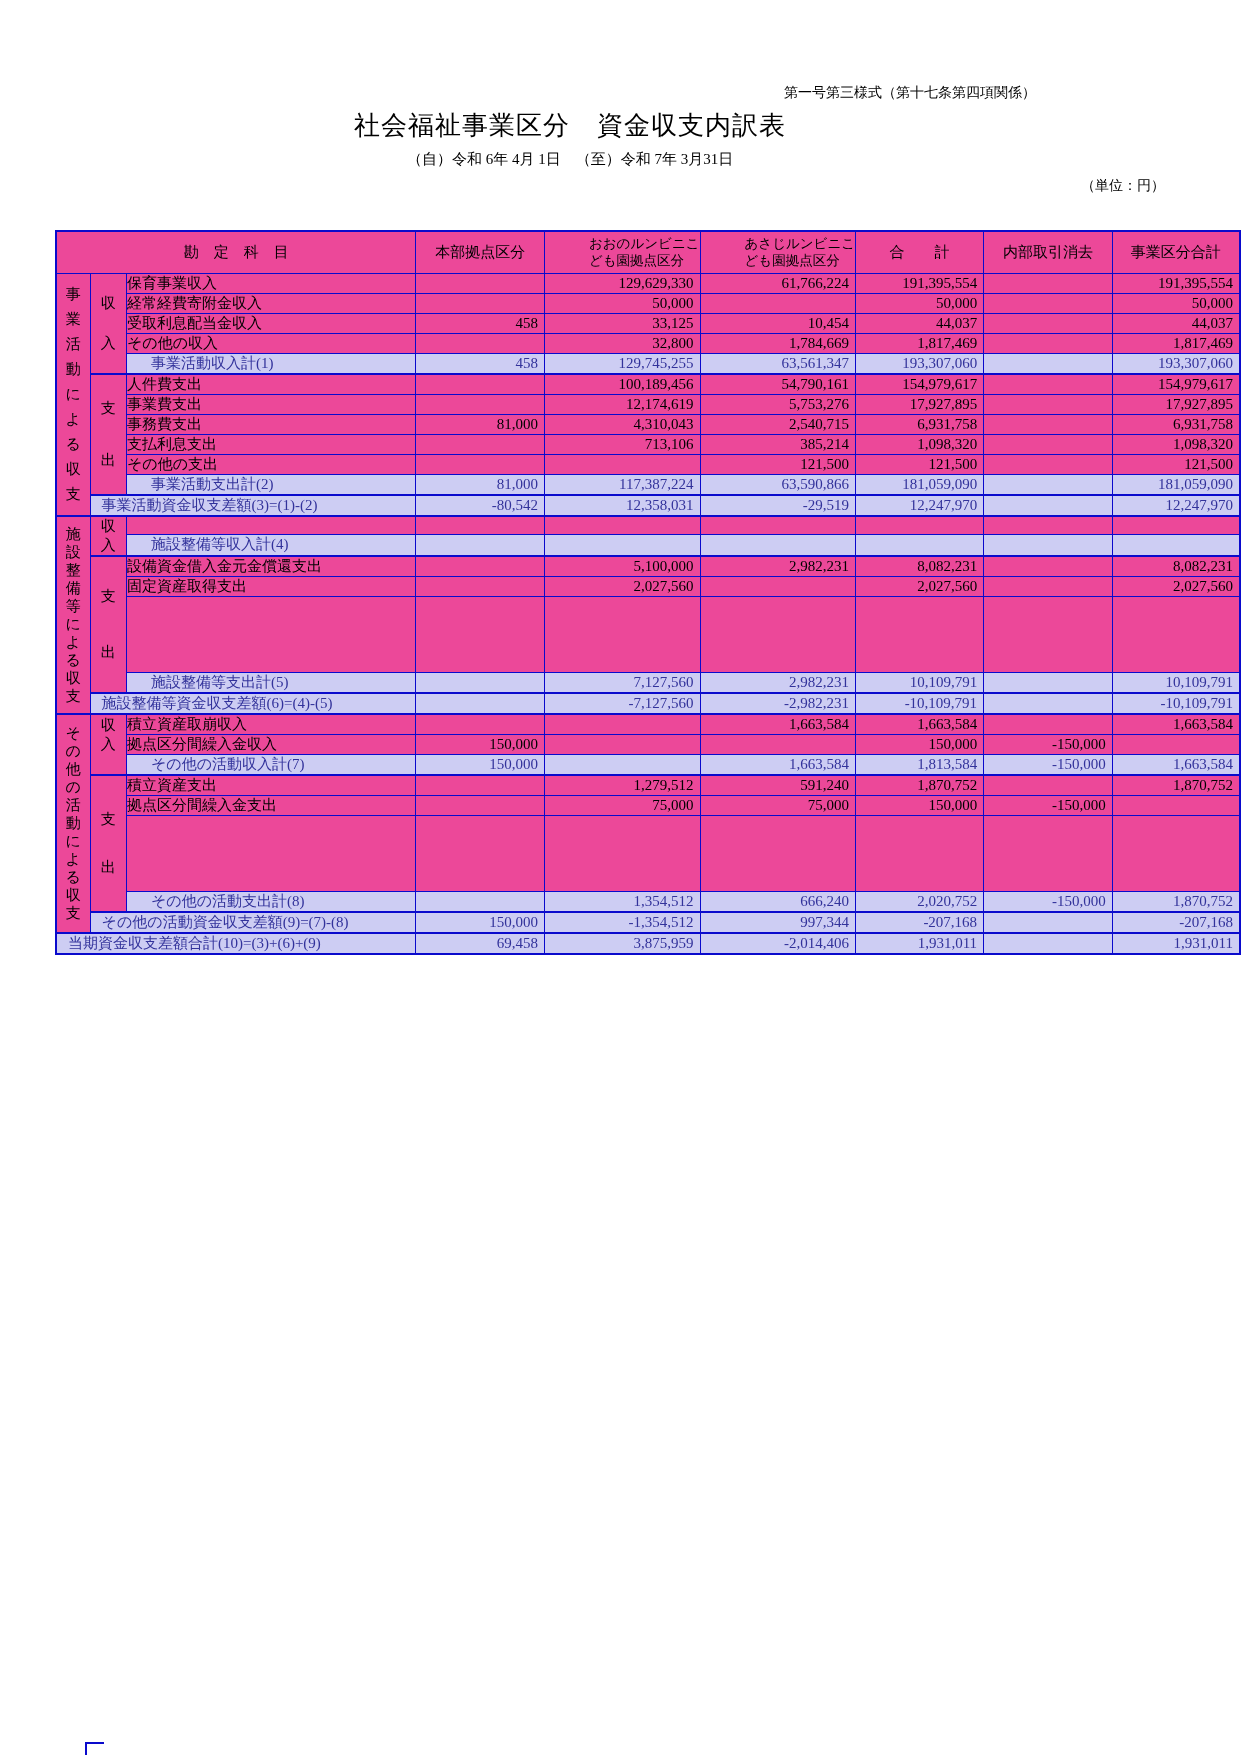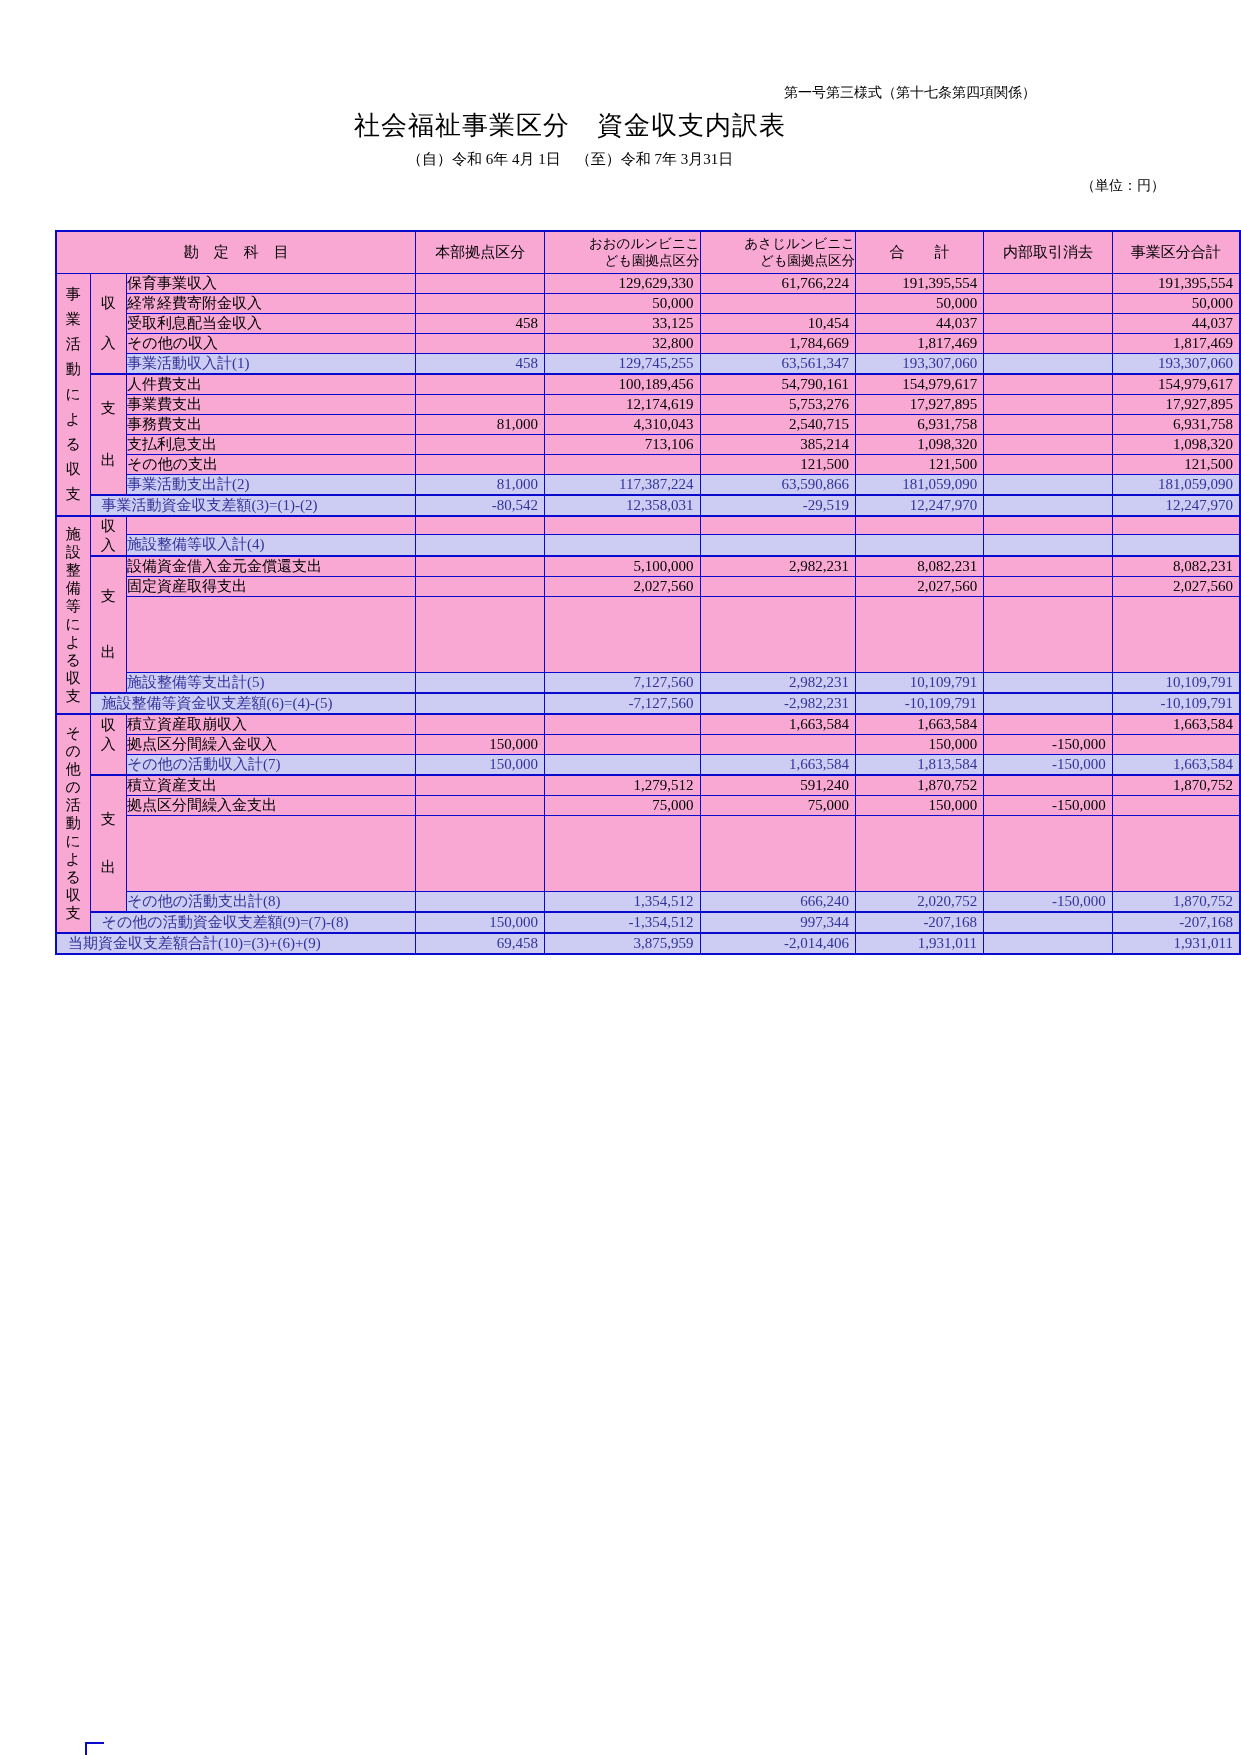--- a/index.html
+++ b/index.html
@@ -1,33 +1,33 @@
 <!DOCTYPE html>
 <html><head>
 <meta charset="utf-8">
 <style>
   html,body{margin:0;padding:0;background:#ffffff;}
   body{width:1241px;height:1755px;position:relative;font-family:"Liberation Serif","DejaVu Serif",serif;color:#000;}
   .form-note{position:absolute;top:84px;right:205px;font-size:14px;}
   .title{position:absolute;top:108px;left:0;width:1140px;text-align:center;font-size:26px;font-weight:normal;margin:0;letter-spacing:1px;}
   .period{position:absolute;top:150px;left:0;width:1140px;text-align:center;font-size:15px;}
   .unit{position:absolute;top:177px;right:76px;font-size:14px;}
-  table{border-collapse:collapse;table-layout:fixed;font-size:15px;position:absolute;left:55px;background:#f9a8d4;}
+  table{border-collapse:collapse;table-layout:fixed;font-size:15px;position:absolute;left:55px;background:#ec4899;}
   #maintbl{top:230px;}
   #baltbl{top:945px;}
   table{border:2px solid #0a0acc;}
   td,th{border:1px solid #0a0acc;padding:0;overflow:hidden;white-space:nowrap;font-weight:normal;}
   thead tr{height:42px;}
   tbody tr{height:19px;}
   tr.tall{height:76px;}
   th{text-align:center;vertical-align:middle;font-size:15px;}
-  .h2l div{line-height:17px;font-size:13.5px;text-align:right;padding-left:44px;}
+  .h2l div{line-height:17px;font-size:13.5px;text-align:left;padding-left:44px;}
   .num{text-align:right;padding-right:6px;}
   .name{text-align:left;}
-  .sub{}
+  .sub{padding-left:24px;}
   .mlab{text-align:left;padding-left:11px;}
   tr.hl>td{background:#cdcdf3;color:#32329b;}
   tr.bt2>td{border-top:2px solid #0a0acc;}
   .vcell{vertical-align:middle;text-align:center;}
   .vtop{vertical-align:top;padding-top:1px;}
   .vtxt{width:1.25em;margin:0 auto;word-break:break-all;white-space:normal;text-align:center;}
   .lh18{line-height:18px;}
   .lh19{line-height:19px;}
   .lh25{line-height:25px;}
   .lh40{line-height:40px;}

